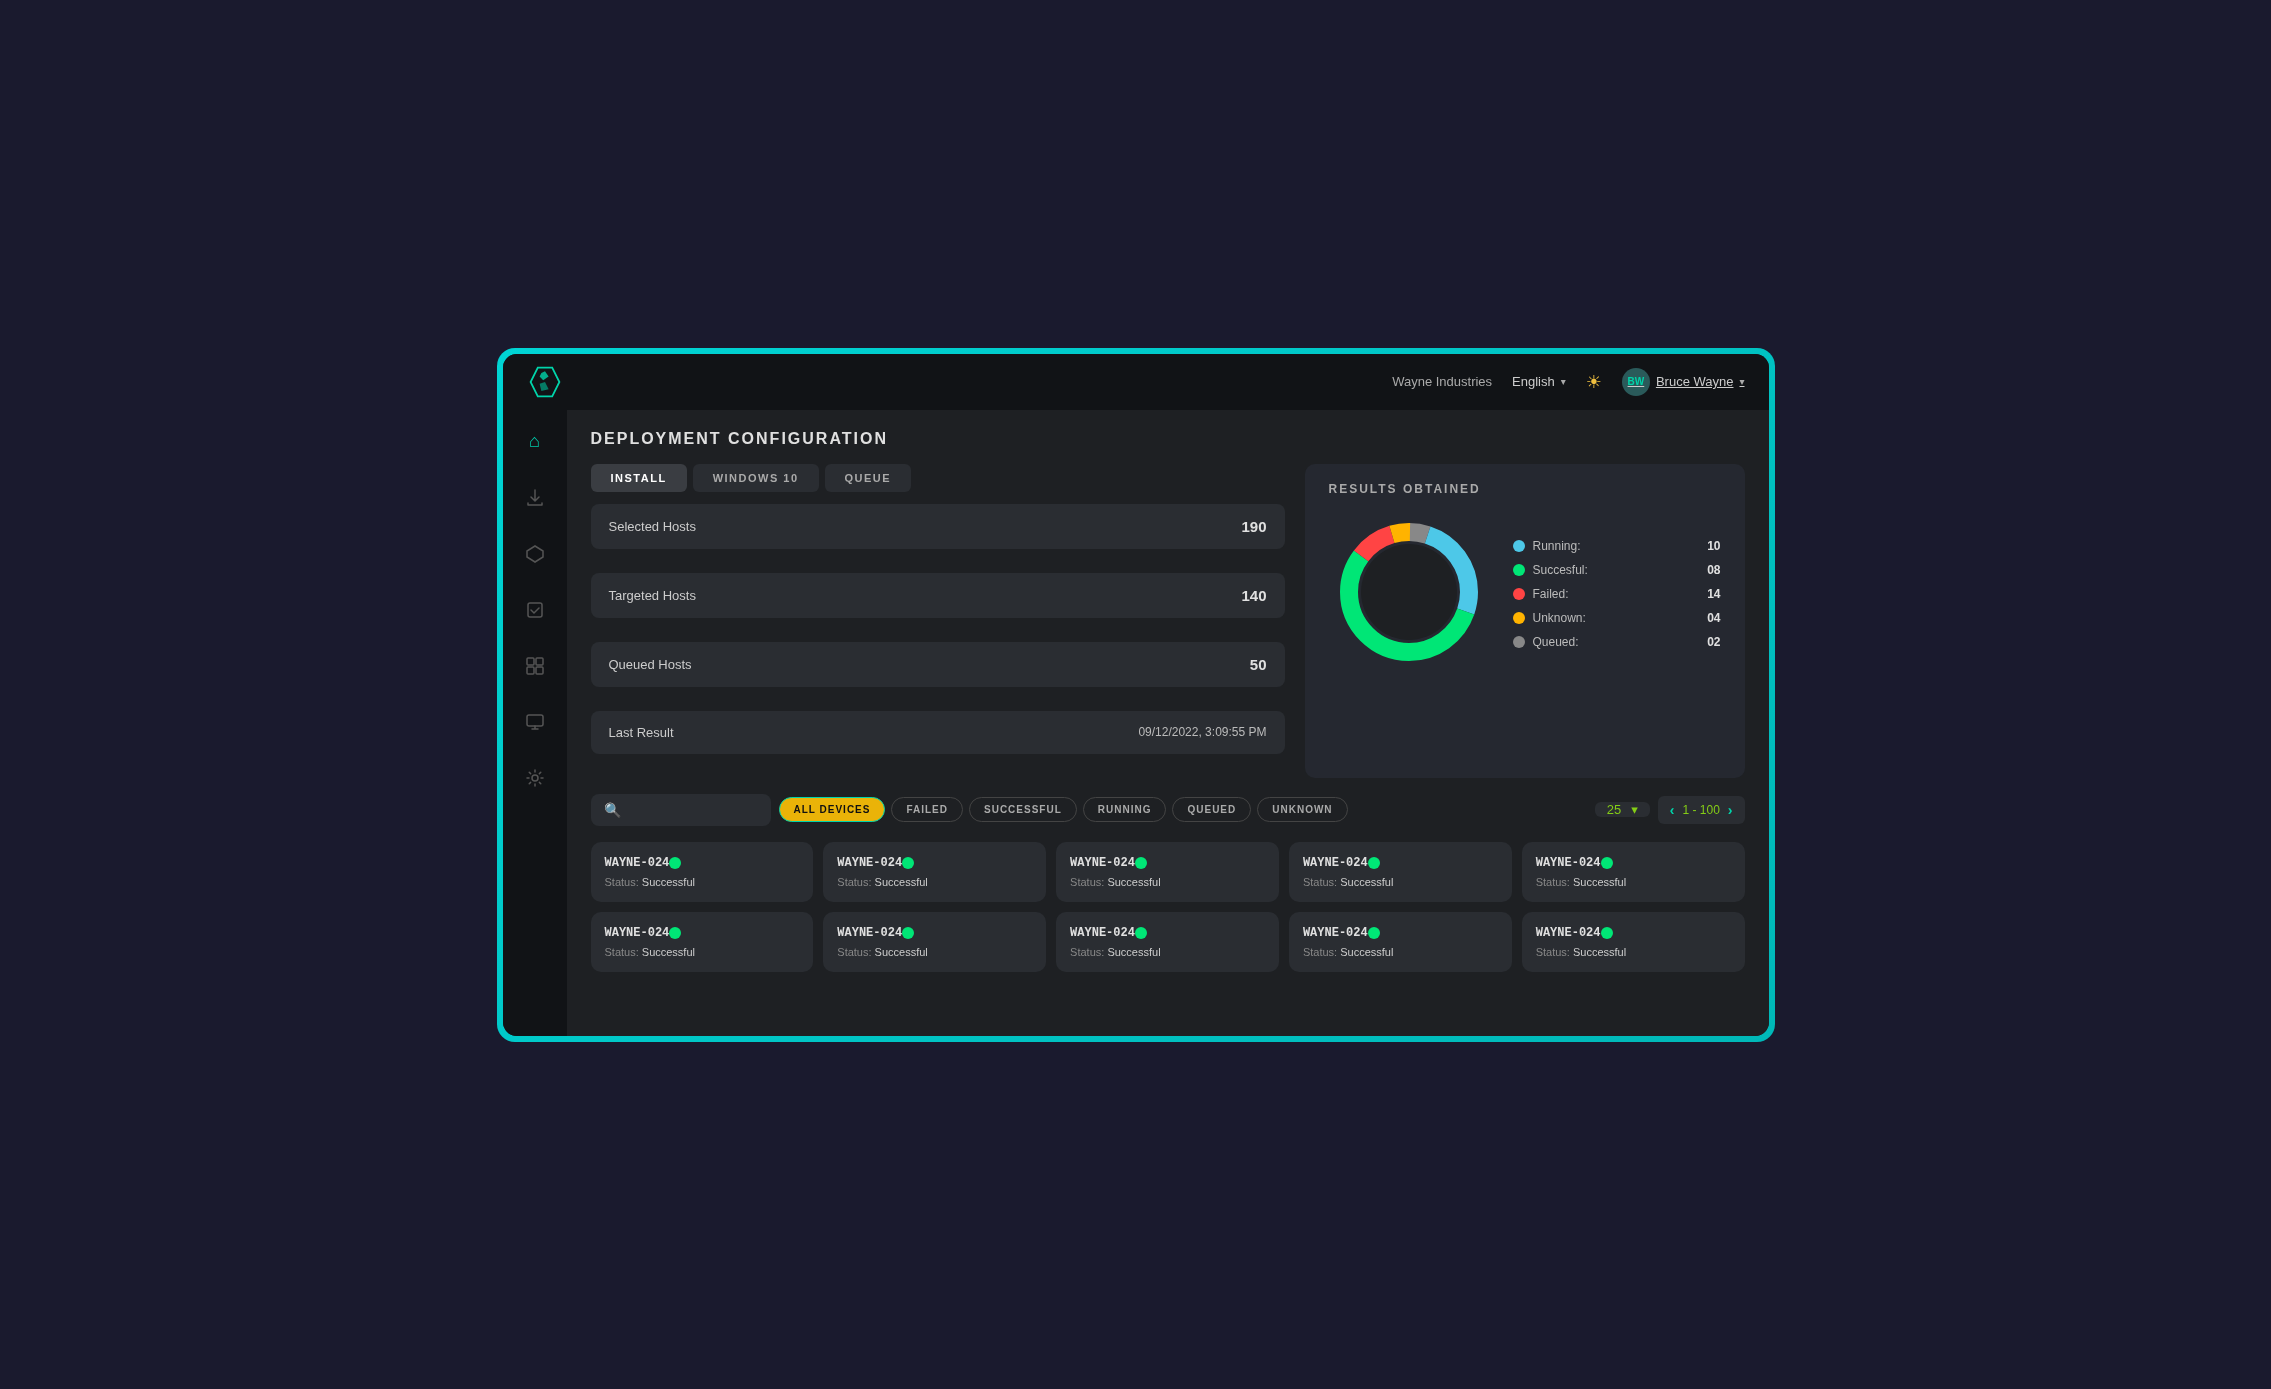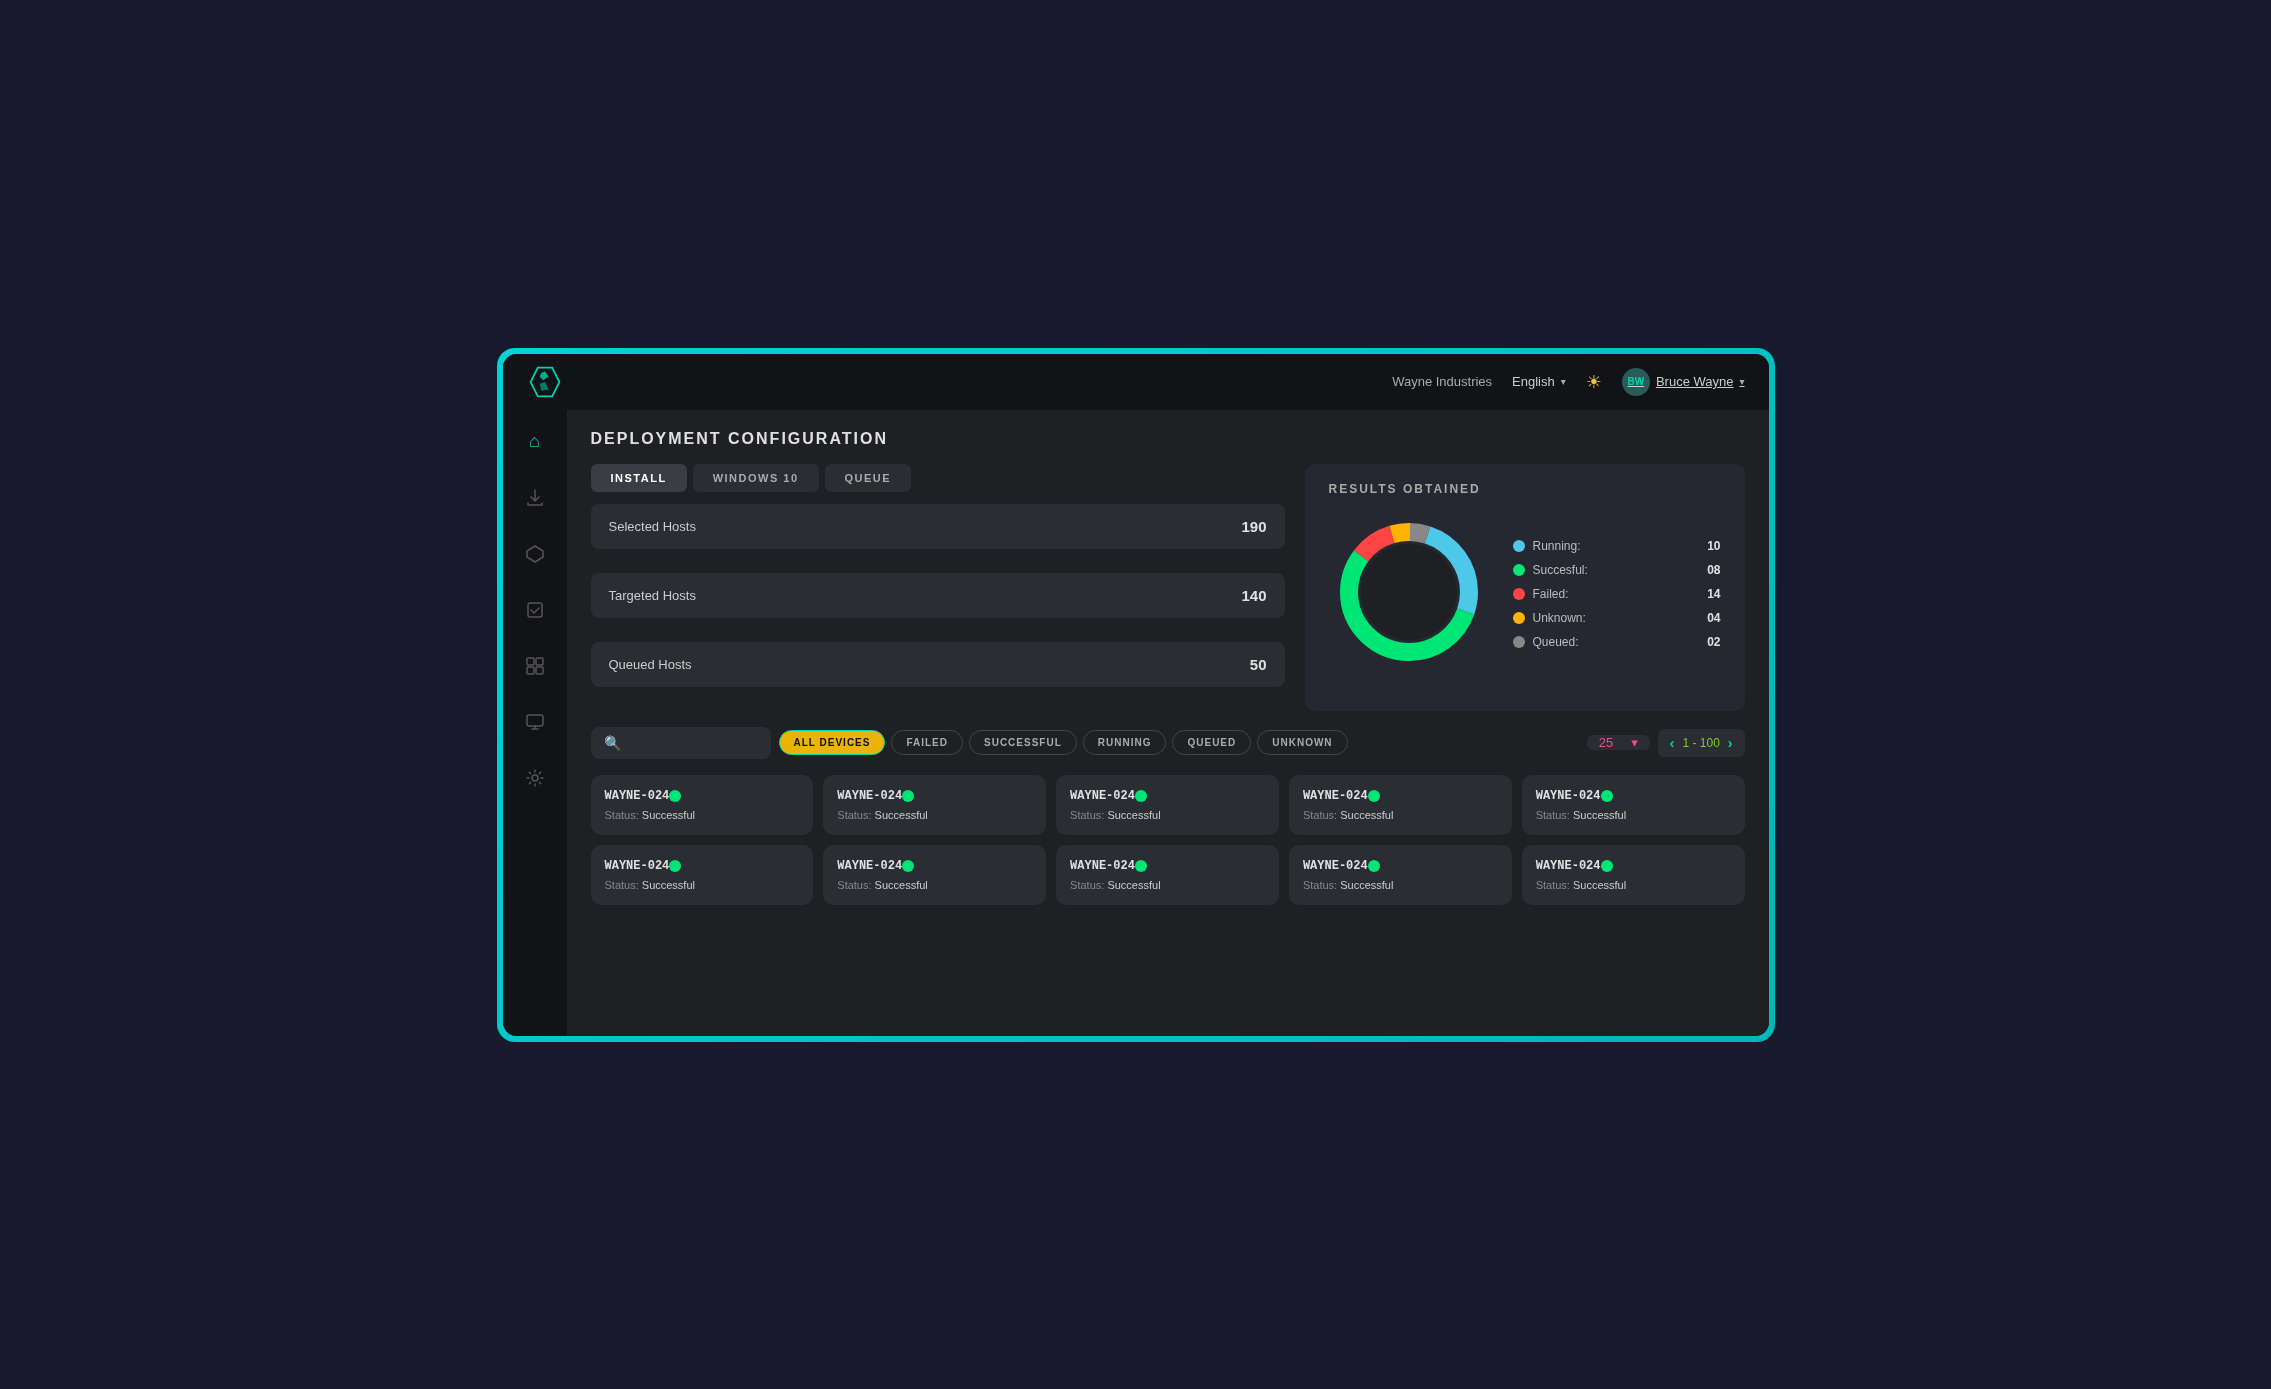--- a/index.html
+++ b/index.html
@@ -285,25 +285,25 @@
       background: transparent;
     }
     .filter-chip.active {
       background: #eab308;
       color: #111;
       border-color: #00d4aa;
     }
     .page-size-selector {
       display: flex;
       align-items: center;
-      gap: 18px;
+      gap: 10px;
       background: #2a2d32;
       border-radius: 6px;
       padding: 0 12px;
-      color: #ec4899;
+      color: #84cc16;
       font-size: 13px;
       cursor: pointer;
       margin-left: auto;
     }
     .pagination {
       display: flex;
       align-items: center;
       gap: 8px;
       background: #2a2d32;
       border-radius: 6px;
@@ -445,20 +445,24 @@
               <span>Selected Hosts</span>
               <span class="stat-value">190</span>
             </div>
             <div class="stat-row">
               <span>Targeted Hosts</span>
               <span class="stat-value">140</span>
             </div>
             <div class="stat-row">
               <span>Queued Hosts</span>
               <span class="stat-value">50</span>
+            </div>
+            <div class="stat-row">
+              <span>Last Result</span>
+              <span class="last-result-value">09/12/2022, 3:09:55 PM</span>
             </div>
           </div>
 
           <div class="right-panel">
             <div class="results-title">RESULTS OBTAINED</div>
             <div class="results-body">
               <div class="donut-wrapper">
                 <svg class="donut-svg" viewBox="0 0 160 160">
 
                   <circle cx="80" cy="80" r="60" fill="none" stroke="#888888" stroke-width="18" stroke-dasharray="19 358" stroke-dashoffset="0" transform="rotate(-90 80 80)"></circle>

